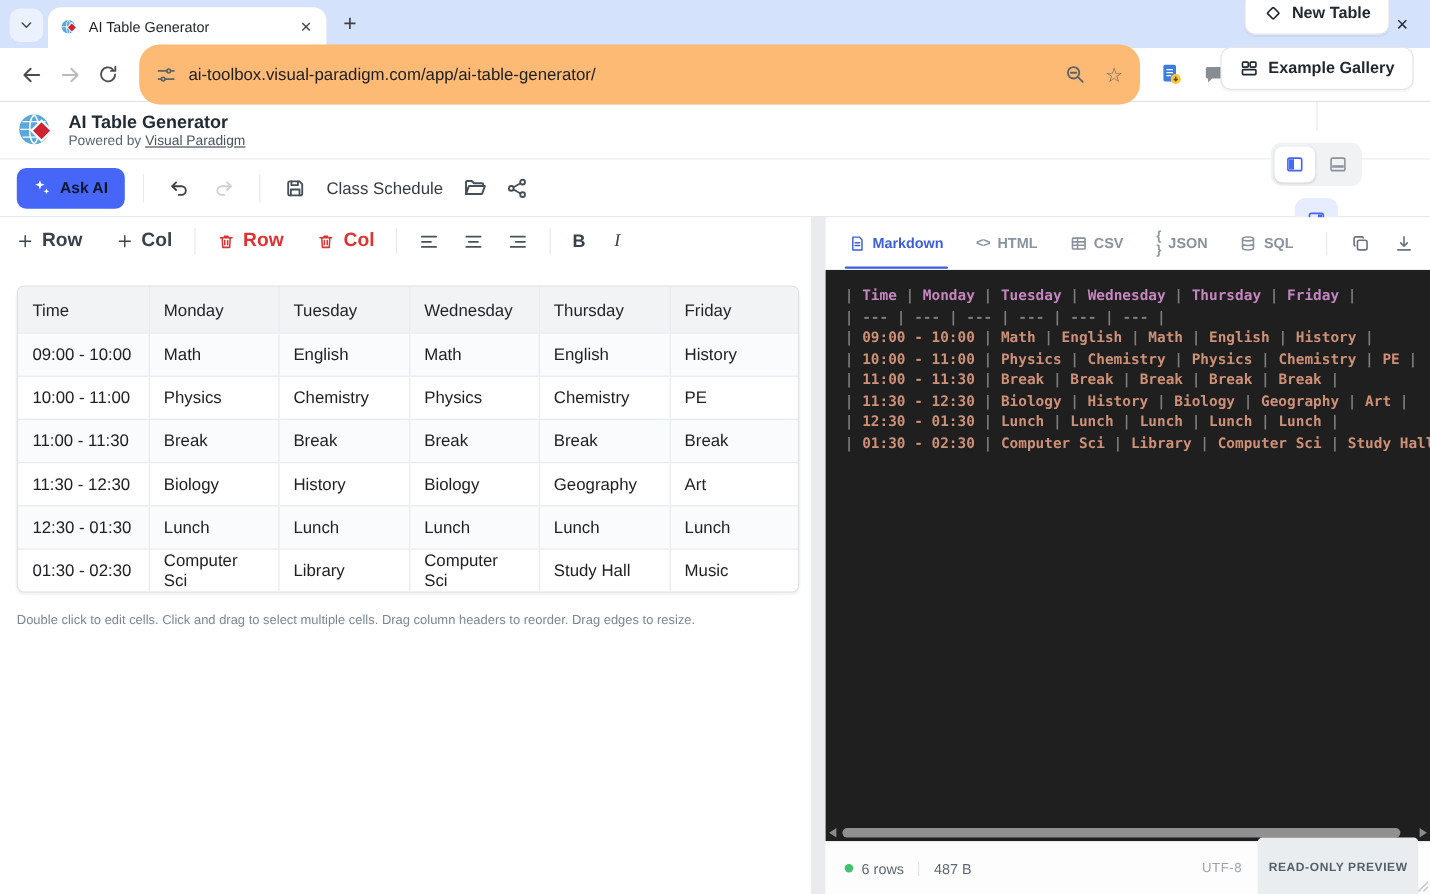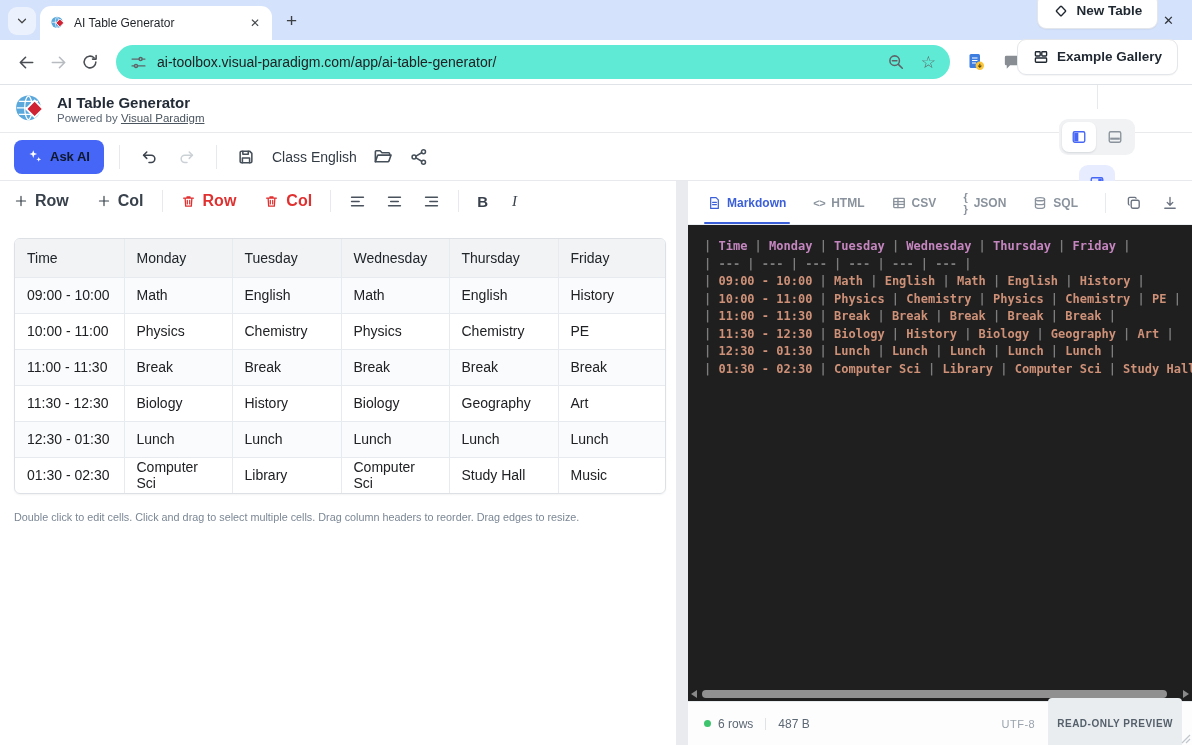--- a/index.html
+++ b/index.html
@@ -14,21 +14,21 @@
   .tab { width:232px; height:34px; background:#fff; border-radius:11px 11px 0 0; display:flex; align-items:center; padding:0 8px 0 10px; margin-left:4px; }
   .tab-title { font-size:12px; color:#1f2328; margin-left:8px; flex:1; white-space:nowrap; overflow:hidden; }
   .tab-close { font-size:12px; color:#45494d; width:18px;height:18px; display:flex;align-items:center;justify-content:center; border-radius:50%; }
   .new-tab { border:none;background:none; font-size:19px; font-weight:400; color:#3c4043; margin:0 0 8px 14px; cursor:default; }
   .win-controls { margin-left:auto; display:flex; align-items:center; gap:30px; margin-right:18px; height:40px; }
   .win-controls span { font-size:13px; color:#2e3338; display:flex;align-items:center; }
 
   .urlbar { height:45px; background:#fff; display:flex; align-items:center; padding:0 10px; border-bottom:1px solid #e0e3e7; }
   .navbtn { width:32px;height:32px; display:flex;align-items:center;justify-content:center; color:#4a4e53; background:none;border:none; }
   .navbtn.disabled { color:#b8bcc1; }
-  .omnibox { flex:1; height:34px; background:#5eead4; border-radius:17px; margin:0 10px; display:flex; align-items:center; padding:0 14px; }
+  .omnibox { flex:1; height:50px; background:#fdba74; border-radius:17px; margin:0 10px; display:flex; align-items:center; padding:0 14px; }
   .omnibox .url { font-size:14px; color:#202124; margin-left:10px; }
   .omnibox .sp { flex:1; }
   .omni-ic { color:#5f6368; margin-left:16px; }
   .ext-row { display:flex; align-items:center; gap:16px; margin-left:6px; }
   .chrome-div { width:1px; height:20px; background:#d7dadd; }
   .avatar-a { width:26px;height:26px;border-radius:50%; background:#17989f; color:#fff; font-size:12px; font-weight:700; display:flex;align-items:center;justify-content:center; }
   .dots { font-size:16px; color:#5f6368; }
 
   
   .appheader { height:48px; background:#fff; border-bottom:1px solid #e9eaec; display:flex; align-items:center; padding:0 14px; }
@@ -219,21 +219,21 @@
         <path d="M12.5 4.5L16 8l-3.5 3.5"></path>
       </svg>
   </button>
   <div class="tb-div"></div>
   <button class="icbtn">
     <svg class="ic" width="18" height="18" viewBox="0 0 20 20">
         <path d="M3.5 5a1.5 1.5 0 0 1 1.5-1.5h9L16.5 6v9a1.5 1.5 0 0 1-1.5 1.5H5A1.5 1.5 0 0 1 3.5 15z"></path>
         <path d="M6.5 3.5V7h6V3.5M6 16.5v-5.5h8v5.5"></path>
       </svg>
   </button>
-  <span class="doc-title">Class English</span>
+  <span class="doc-title">Class Schedule</span>
   <button class="icbtn">
     <svg class="ic" width="19" height="19" viewBox="0 0 20 20">
         <path d="M2.5 15.5V5A1 1 0 0 1 3.5 4h4l2 2h7a1 1 0 0 1 1 1v1.5"></path>
         <path d="M2.5 15.5l2.2-6.3a1 1 0 0 1 .95-.7H19l-2.3 6.4a1 1 0 0 1-.94.6z"></path>
       </svg>
   </button>
   <button class="icbtn" style="margin-left:8px">
     <svg class="ic" width="18" height="18" viewBox="0 0 20 20">
         <circle cx="4.5" cy="10" r="2.2"></circle>
         <circle cx="15" cy="4.2" r="2.2"></circle>

